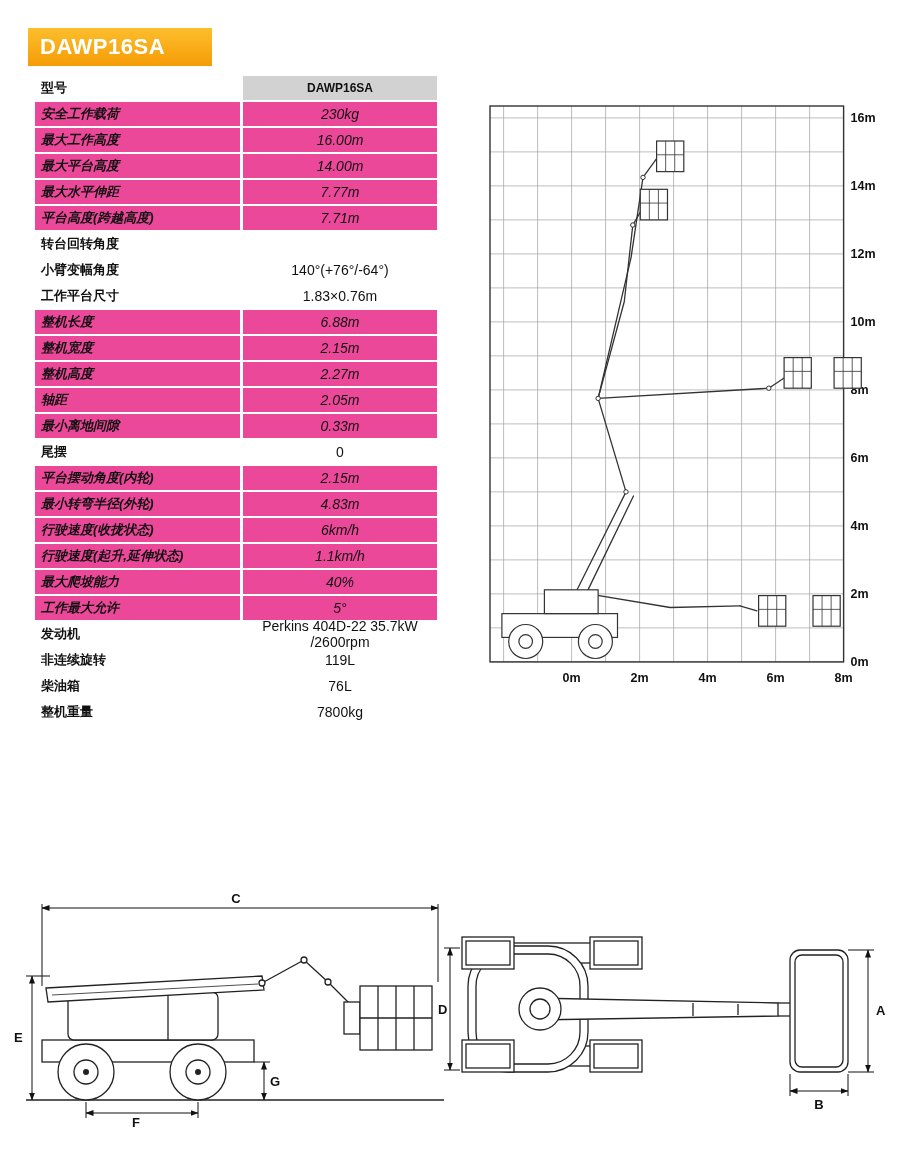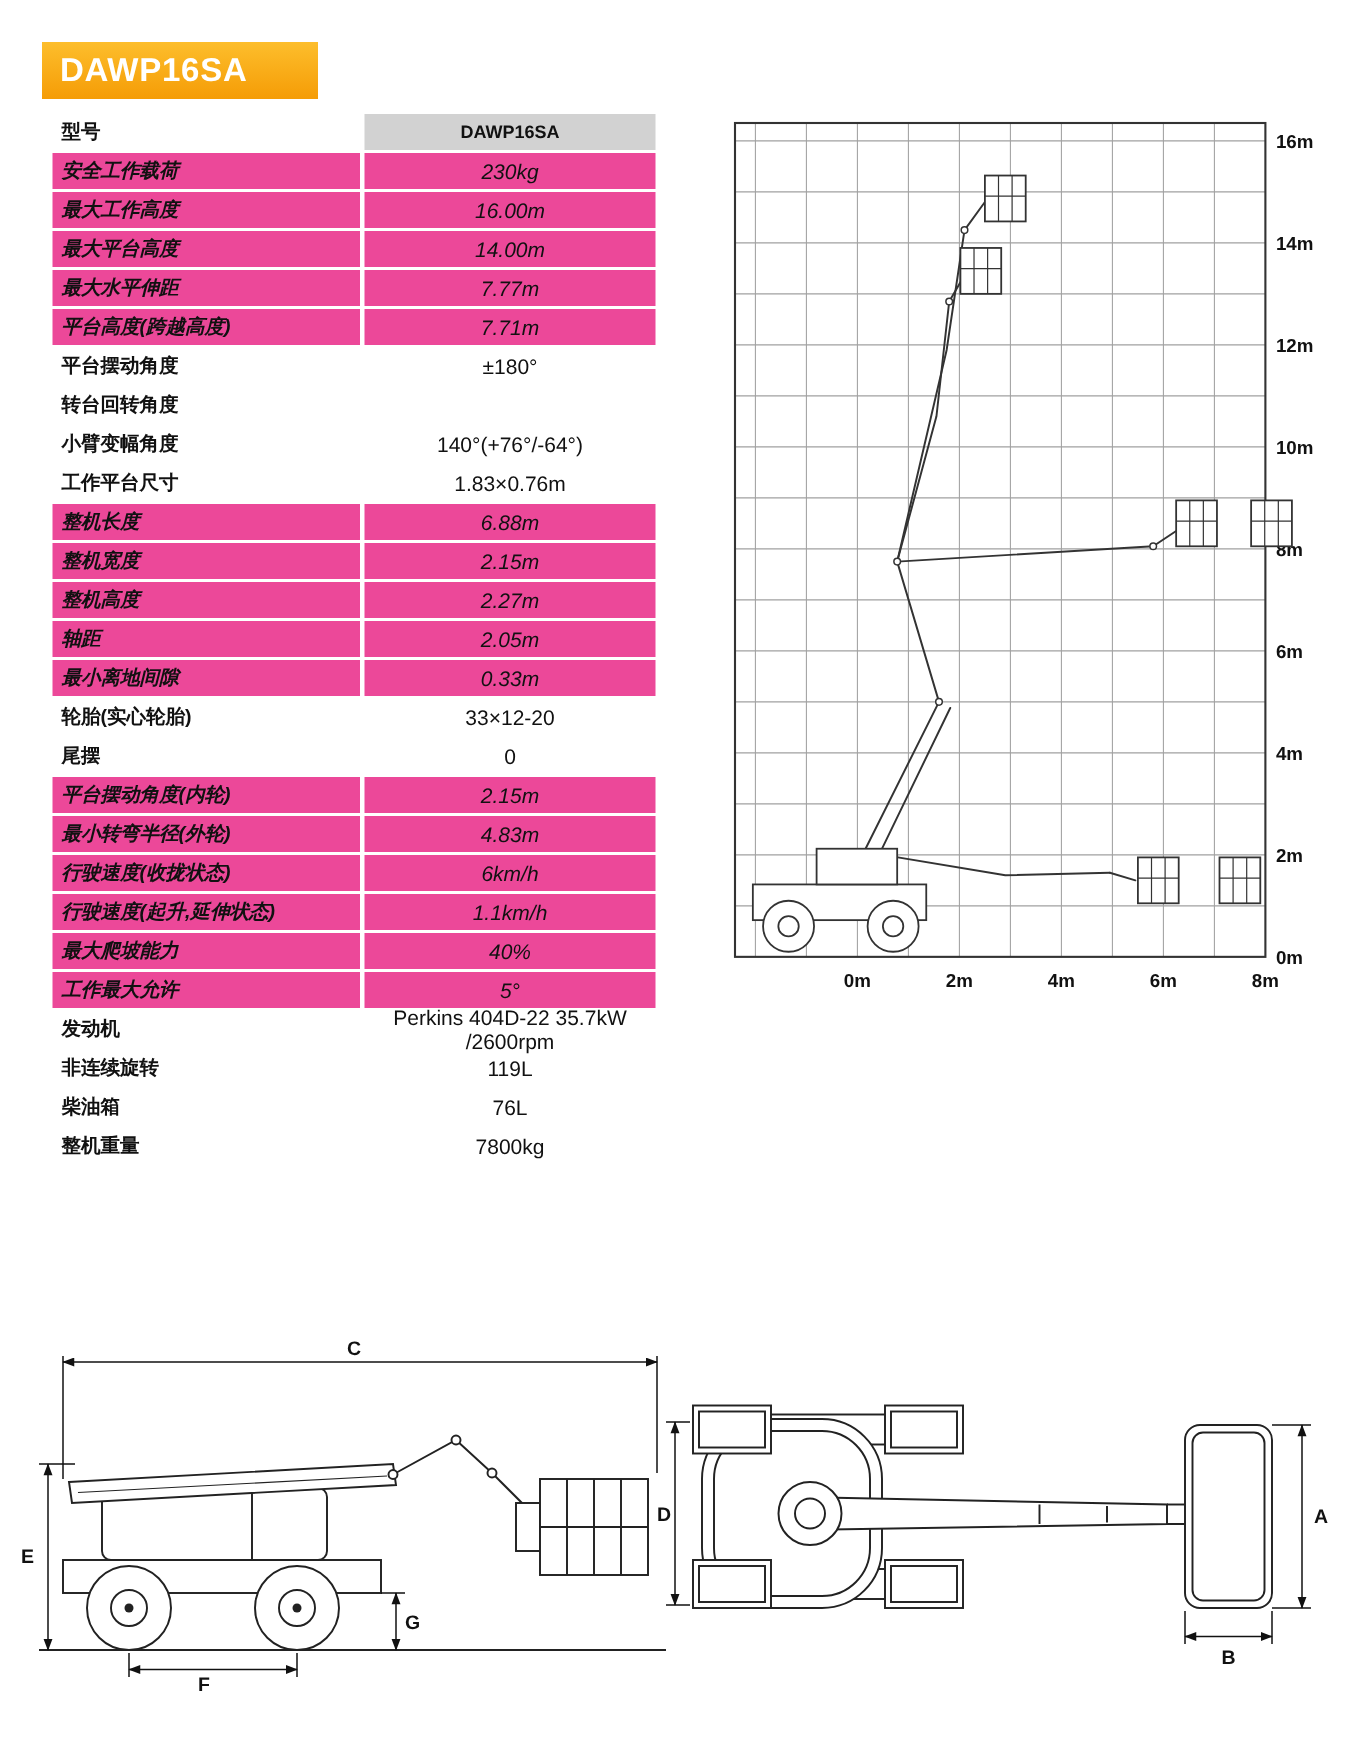--- a/index.html
+++ b/index.html
@@ -16,21 +16,21 @@
   .spec-table{position:absolute;left:35px;top:76px;width:402px;}
   .spec-row{display:flex;gap:3px;margin-bottom:2px;height:24px;justify-content:space-between;}
   .spec-row .cell{display:flex;align-items:center;box-sizing:border-box;}
   .spec-row .label{flex:0 0 205px;padding-left:6px;font-size:13px;font-weight:700;}
   .spec-row .value{flex:1;justify-content:center;font-size:14px;text-align:center;}
   .spec-row.cream .label,.spec-row.cream .value{background:#ec4899;font-style:italic;}
   .spec-header .value{background:#D2D2D2;font-weight:700;font-size:12px;}
   .spec-row .value.big{font-size:14.5px;}
 
   
-  .envelope{position:absolute;left:482px;top:76px;width:410px;height:600px;}
+  .envelope{position:absolute;left:482px;top:100px;width:410px;height:600px;}
   .gl{stroke:#a0a0a0;stroke-width:.7;}
   .gb{fill:none;stroke:#333;stroke-width:1.4;}
   .tick{font-family:"Liberation Sans",sans-serif;font-size:12.5px;font-weight:700;fill:#111;}
   .xtick{text-anchor:middle;}
   .boom{fill:none;stroke:#333;stroke-width:1.3;stroke-linejoin:round;stroke-linecap:round;}
   .part{fill:#fff;stroke:#333;stroke-width:1.2;}
   .joint{fill:#fff;stroke:#333;stroke-width:1;}
   .plat rect{fill:#fff;stroke:#333;stroke-width:1.2;}
   .plat line{stroke:#333;stroke-width:.8;}
 
@@ -64,24 +64,20 @@
         </div>
         <div class="spec-row cream">
           <div class="cell label">最大水平伸距</div>
           <div class="cell value">7.77m</div>
         </div>
         <div class="spec-row cream">
           <div class="cell label">平台高度(跨越高度)</div>
           <div class="cell value">7.71m</div>
         </div>
         <div class="spec-row">
-          <div class="cell label">平台摆动角度</div>
-          <div class="cell value">±180°</div>
-        </div>
-        <div class="spec-row">
           <div class="cell label">转台回转角度</div>
         </div>
         <div class="spec-row">
           <div class="cell label">小臂变幅角度</div>
           <div class="cell value">140°(+76°/-64°)</div>
         </div>
         <div class="spec-row">
           <div class="cell label">工作平台尺寸</div>
           <div class="cell value">1.83×0.76m</div>
         </div>
@@ -97,24 +93,20 @@
           <div class="cell label">整机高度</div>
           <div class="cell value">2.27m</div>
         </div>
         <div class="spec-row cream">
           <div class="cell label">轴距</div>
           <div class="cell value">2.05m</div>
         </div>
         <div class="spec-row cream">
           <div class="cell label">最小离地间隙</div>
           <div class="cell value">0.33m</div>
-        </div>
-        <div class="spec-row">
-          <div class="cell label">轮胎(实心轮胎)</div>
-          <div class="cell value">33×12-20</div>
         </div>
         <div class="spec-row">
           <div class="cell label">尾摆</div>
           <div class="cell value">0</div>
         </div>
         <div class="spec-row cream">
           <div class="cell label">平台摆动角度(内轮)</div>
           <div class="cell value">2.15m</div>
         </div>
         <div class="spec-row cream">

